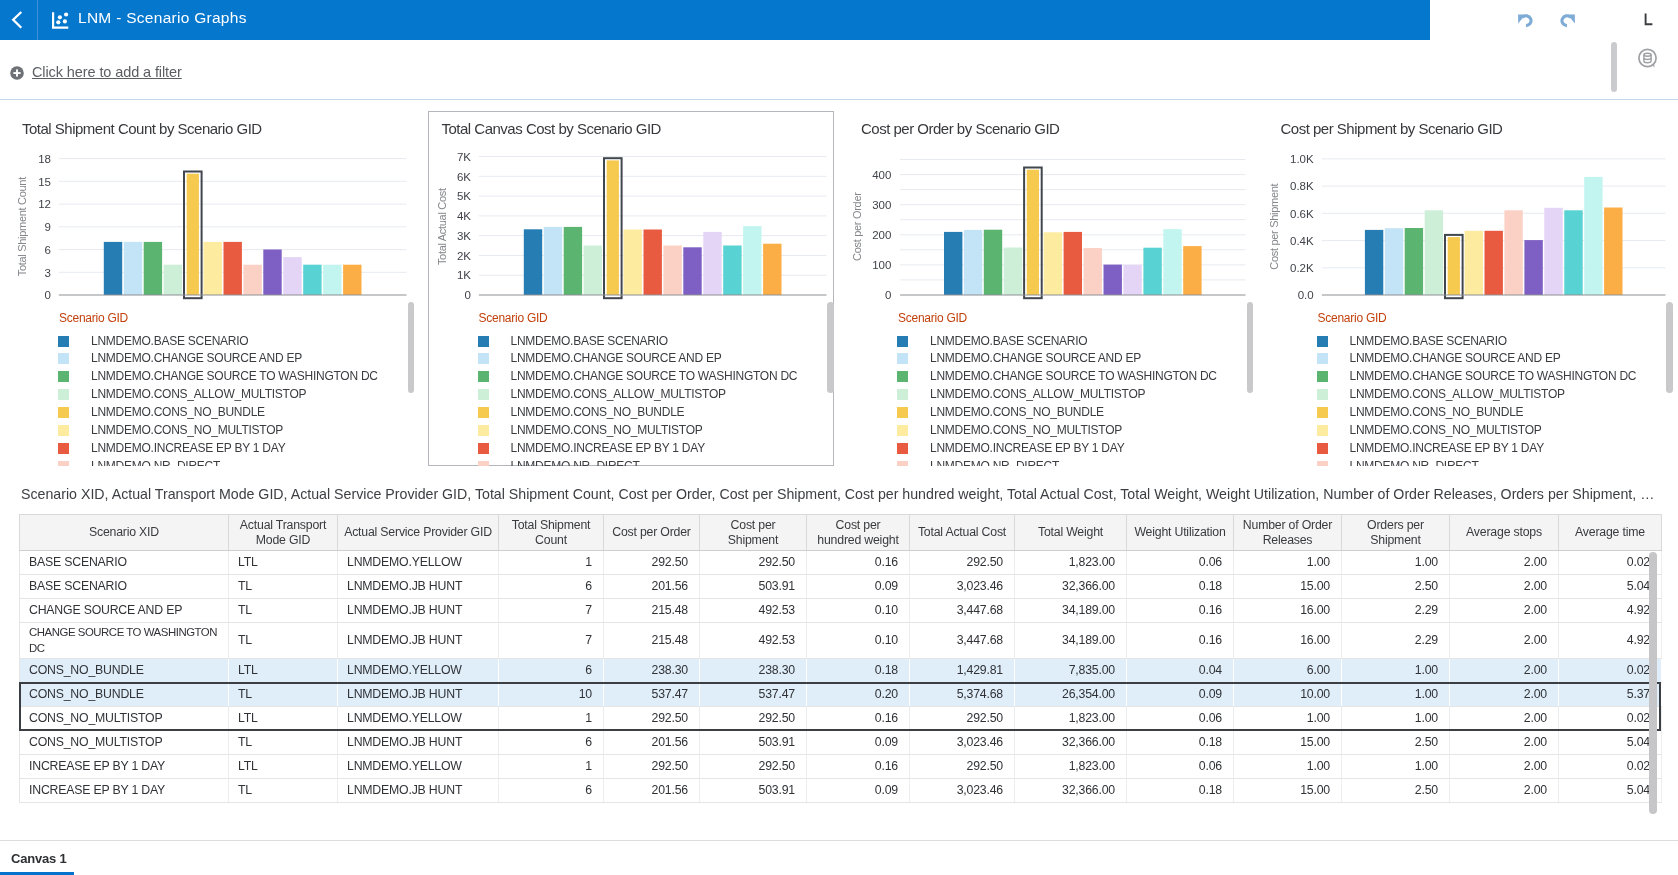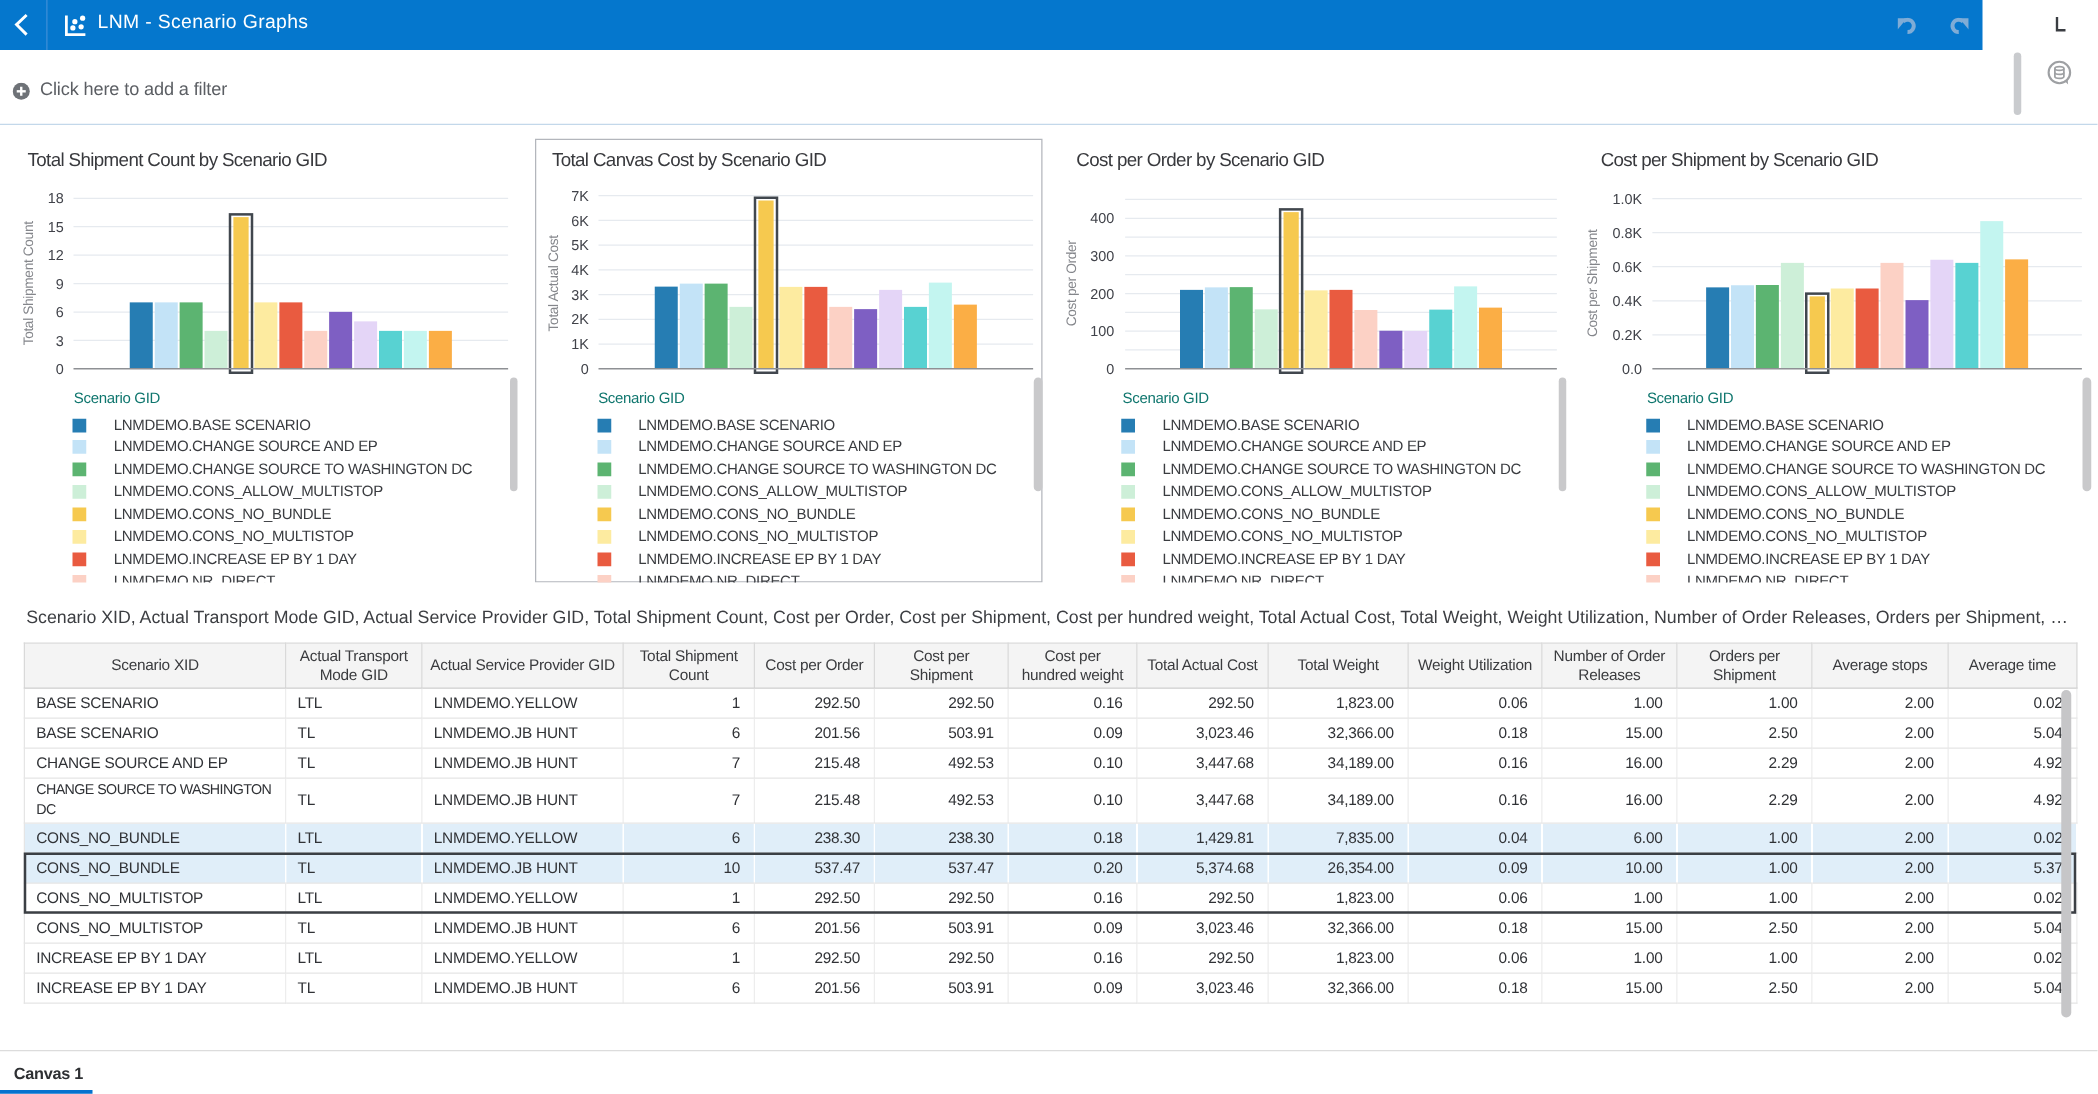--- a/index.html
+++ b/index.html
@@ -1,32 +1,32 @@
 <!DOCTYPE html>
 <html><head><meta charset="utf-8"><title>LNM - Scenario Graphs</title><style>
 *{margin:0;padding:0;box-sizing:border-box;border:0 solid;}
 html,body{width:1678px;height:875px;overflow:hidden;background:#fff;
   font-family:"Liberation Sans",sans-serif;-webkit-font-smoothing:antialiased;}
 
-#topbar{position:absolute;left:0;top:0;width:1586px;height:40px;background:#0577CD;}
+#topbar{position:absolute;left:0;top:0;width:1430px;height:40px;background:#0577CD;}
 #topbar .vsep{position:absolute;left:36.5px;top:0;width:1px;height:40px;background:#3E8FD7;}
 #ttl{position:absolute;left:78px;top:9px;color:#fff;font-size:15.5px;letter-spacing:.28px;}
 .tbico{position:absolute;top:12px;}
 #avatar{position:absolute;left:1636px;top:8px;width:23px;height:23px;border-radius:50%;
   background:#fff;color:#33363B;font-size:15px;line-height:23px;text-align:center;}
 
 #fbar{position:absolute;left:0;top:40px;width:1678px;height:60px;background:#fff;border-bottom:1px solid #C3D8EA;}
-#fbar .ftxt{position:absolute;left:32px;top:64px;font-size:14.5px;letter-spacing:-0.1px;color:#5B5E63;}
+#fbar .ftxt{position:absolute;left:32px;top:64px;font-size:14.5px;letter-spacing:-0.1px;color:#5B5E63;text-decoration:underline;}
 #fbar .plus{position:absolute;left:10px;top:26px;}
 #minisb{position:absolute;left:1611px;top:42px;width:5.5px;height:50px;border-radius:3px;background:#C9CBCE;}
 
 .panel{position:absolute;top:102px;width:419.5px;height:364px;overflow:hidden;background:#fff;}
 .selbox{position:absolute;left:8px;top:9px;width:406.5px;height:355px;border:1px solid #B3B6BC;}
 .ctitle{position:absolute;left:22px;top:18px;font-size:15px;letter-spacing:-0.5px;color:#38393D;}
-.lgt{position:absolute;left:59px;top:208.5px;font-size:12px;letter-spacing:-0.25px;color:#0f766e;}
+.lgt{position:absolute;left:59px;top:208.5px;font-size:12px;letter-spacing:-0.25px;color:#c2410c;}
 .li{position:absolute;left:58px;height:12px;white-space:nowrap;}
 .chip{display:inline-block;width:11px;height:11px;vertical-align:-1px;}
 .ltx{font-size:12px;letter-spacing:-0.25px;color:#3A3C40;margin-left:22px;vertical-align:1px;}
 .lsb{position:absolute;left:407.5px;top:200px;width:6.5px;height:91px;border-radius:3.5px;background:#C9C9CB;}
 
 #ttitle{position:absolute;left:21px;top:486px;width:1650px;font-size:14.2px;letter-spacing:0;color:#3C3E42;white-space:nowrap;}
 #tblwrap{position:absolute;left:19px;top:514px;}
 table.grid{border-collapse:collapse;table-layout:fixed;font-size:12.3px;letter-spacing:-0.2px;color:#303236;}
 table.grid th{background:#F4F4F4;border:1px solid #D9D9D9;border-bottom:1px solid #CFCFCF;
   font-weight:400;color:#3A3B3E;height:36px;text-align:center;font-size:12.3px;letter-spacing:-0.2px;line-height:14.5px;padding:0 4px;white-space:nowrap;}

